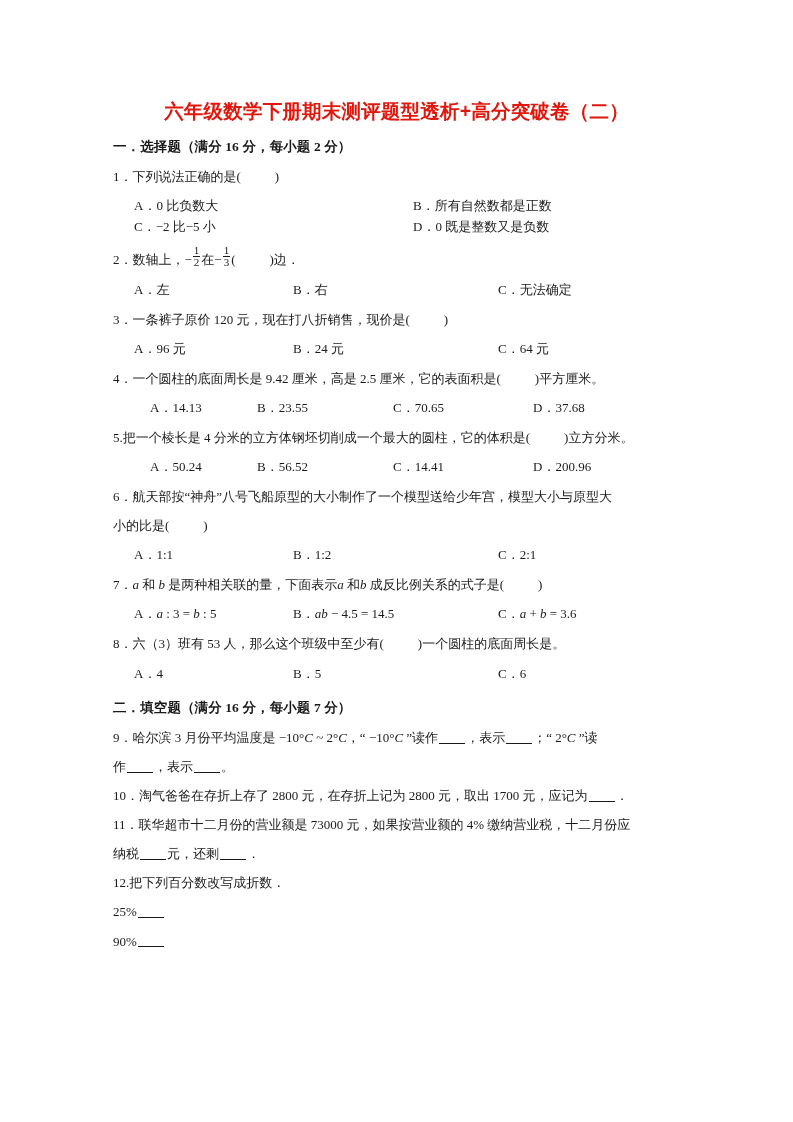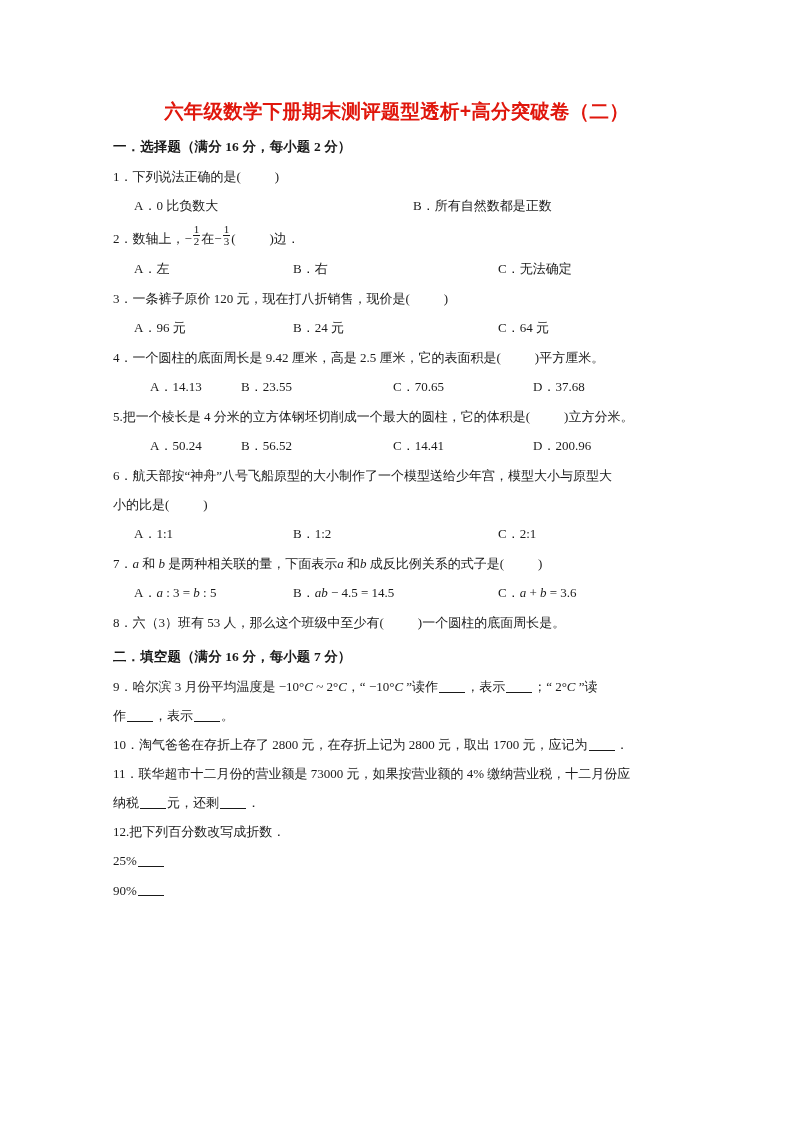--- a/index.html
+++ b/index.html
@@ -68,21 +68,21 @@
     white-space: nowrap;
     top: 0;
   }
   
   .c2-a { left: 21px; }
   .c2-b { left: 300px; }
   .c3-a { left: 21px; }
   .c3-b { left: 180px; }
   .c3-c { left: 385px; }
   .c4-a { left: 21px; margin-left: 16px; }
-  .c4-b { left: 128px; font-family: Liberation Serif, serif; }
+  .c4-b { left: 144px; font-family: Liberation Serif, serif; }
   .c4-c { left: 280px; }
   .c4-d { left: 420px; }
 
   .frac {
     display: inline-block;
     vertical-align: -0.42em;
     text-align: center;
     font-size: 11px;
     line-height: 1.02;
     margin: 0 1px;
@@ -131,20 +131,24 @@
     <div class="section-head">一．选择题（满分 16 分，每小题 2 分）</div>
 
     <div class="q">
       <span>1．</span><span>下列说法正确的是(</span><span class="paren"></span><span>)</span>
     </div>
     <div class="opts">
       <div class="opts-row">
         <span class="opt c2-a">A．0 比负数大</span>
         <span class="opt c2-b">B．所有自然数都是正数</span>
       </div>
+      <div class="opts-row">
+        <span class="opt c2-a">C．−2 比−5 小</span>
+        <span class="opt c2-b">D．0 既是整数又是负数</span>
+      </div>
     </div>
 
     <div class="q">
       <span>2．</span><span>数轴上，−</span><span class="frac"><span class="num">1</span><span class="den">2</span></span><span>在−</span><span class="frac"><span class="num">1</span><span class="den">3</span></span><span>(</span><span class="paren"></span><span>)边．</span>
     </div>
     <div class="opts">
       <div class="opts-row">
         <span class="opt c3-a">A．左</span>
         <span class="opt c3-b">B．右</span>
         <span class="opt c3-c">C．无法确定</span>
@@ -207,20 +211,27 @@
       <div class="opts-row">
         <span class="opt c3-a"><span>A．</span><span class="it">a</span><span> : 3 = </span><span class="it">b</span><span> : 5</span></span>
         <span class="opt c3-b"><span>B．</span><span class="it">ab</span><span> − 4.5 = 14.5</span></span>
         <span class="opt c3-c"><span>C．</span><span class="it">a</span><span> + </span><span class="it">b</span><span> = 3.6</span></span>
       </div>
     </div>
 
     <div class="q">
       <span>8．</span><span>六（3）班有 53 人，那么这个班级中至少有(</span><span class="paren"></span><span>)一个圆柱的底面周长是。</span>
     </div>
+    <div class="opts">
+      <div class="opts-row">
+        <span class="opt c3-a">A．4</span>
+        <span class="opt c3-b">B．5</span>
+        <span class="opt c3-c">C．6</span>
+      </div>
+    </div>
 
     <div class="section-head gap-top">二．填空题（满分 16 分，每小题 7 分）</div>
 
     <div class="q">
       <span>9．</span><span>哈尔滨 3 月份平均温度是 −10°</span><span class="it">C</span><span> ~ 2°</span><span class="it">C</span><span>，“ −10°</span><span class="it">C</span><span> ”读作</span><span class="blank sm"></span><span>，表示</span><span class="blank sm"></span><span>；“ 2°</span><span class="it">C</span><span> ”读</span>
     </div>
     <div class="q">
       <span>作</span><span class="blank sm"></span><span>，表示</span><span class="blank sm"></span><span>。</span>
     </div>
 

